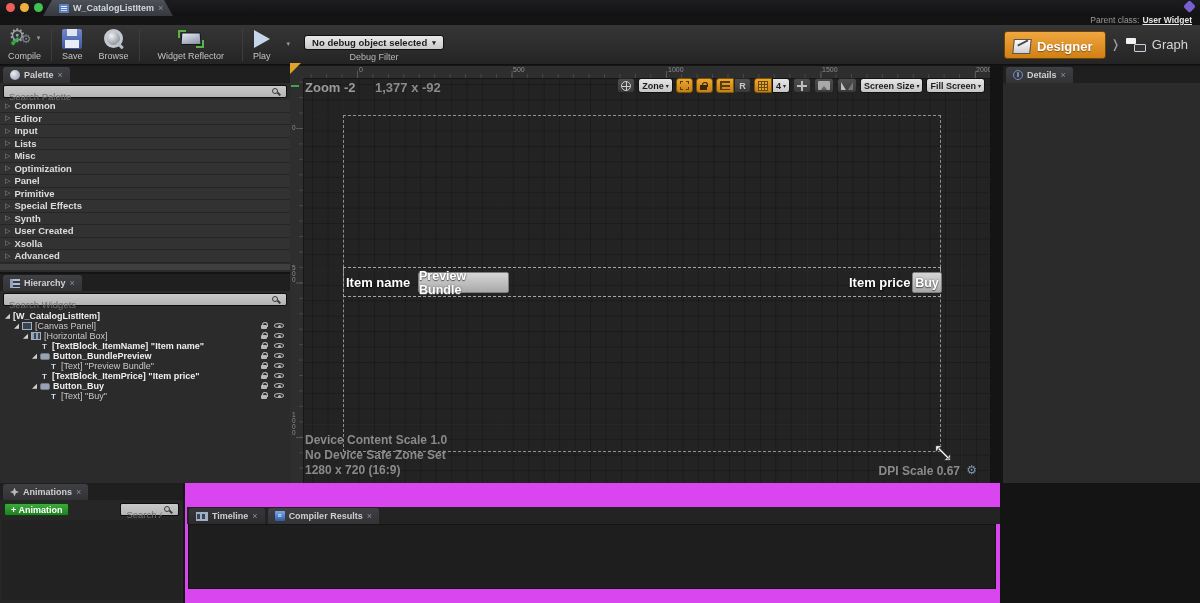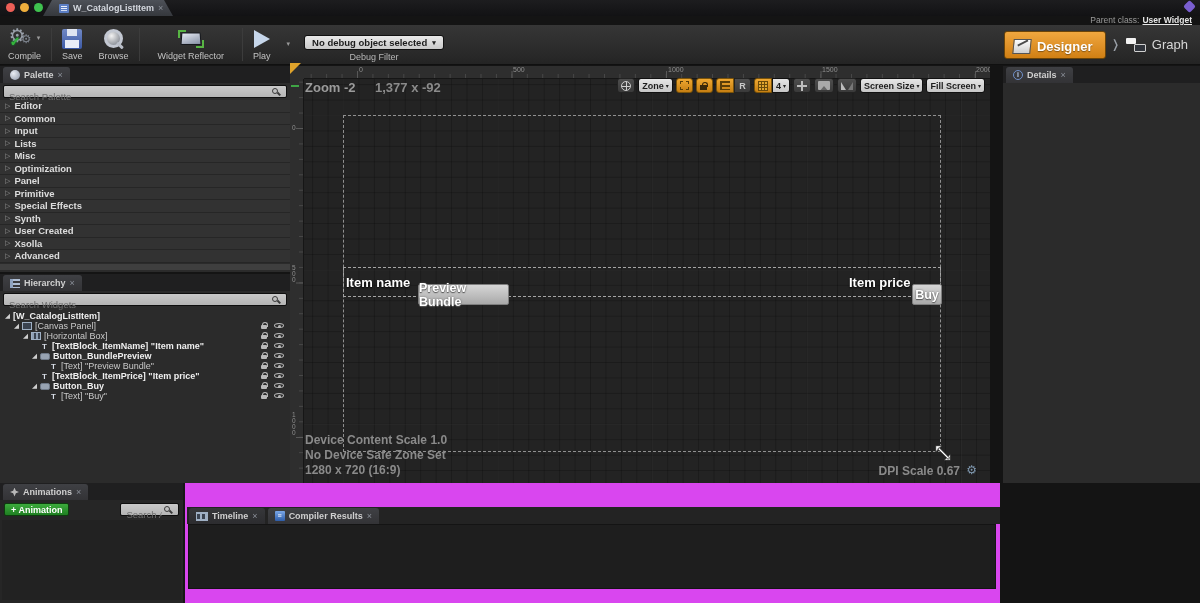--- a/index.html
+++ b/index.html
@@ -193,21 +193,21 @@
   .ig-flip { width:12px; height:9px; position:relative; }
   .ig-flip::before { content:""; position:absolute; left:0; bottom:0; border-left:5px solid #bdbdbd; border-top:8px solid transparent; }
   .ig-flip::after { content:""; position:absolute; right:0; bottom:0; border-right:5px solid #777; border-top:8px solid transparent; }
 
   
   #design-rect { left:53px; top:49px; width:598px; height:337px; border:1px dashed #909090; }
   #sel-band { left:53px; top:201px; width:598px; height:30px; border:1px dashed #a5a5a5; }
   .cv-text { position:absolute; font-size:13px; font-weight:bold; color:#fff; text-shadow:0 1px 2px #000; white-space:nowrap; }
   .cv-btn { position:absolute; height:21px; background:linear-gradient(#d6d6d6,#a9a9a9); border:1px solid #7e7e7e;
             border-radius:2px; display:flex; align-items:center; justify-content:center;
-            font-size:12.5px; font-weight:bold; color:#fff; text-shadow:0 1px 1px #555, 0 0 2px #666;margin-top:12px; }
+            font-size:12.5px; font-weight:bold; color:#fff; text-shadow:0 1px 1px #555, 0 0 2px #666; }
   .ov { position:absolute; font-size:12px; font-weight:bold; color:#8a8a8a; white-space:nowrap; }
   #gear { position:absolute; font-size:12px; color:#7e96ad; }
 
   
   #details { left:1003px; top:66px; width:207px; height:417px; }
   .i-details { width:10px; height:10px; border-radius:50%; border:1.5px solid #6f8fc9; color:#bcd0f0;
                font-size:7px; line-height:8px; text-align:center; font-weight:bold; }
   .i-palette { width:10px; height:10px; border-radius:50%; background:radial-gradient(circle at 35% 35%, #e9edf4, #8a93a5); }
   .i-hier { width:10px; height:9px; background:repeating-linear-gradient(#aebdd3 0 2px,transparent 2px 4px); border-left:3px solid #8fa3c0; }
 
@@ -327,25 +327,25 @@
     </div>
     <div class="searchrow">
       <div class="searchbox">
         <input placeholder="Search Palette" style="">
         <span class="mag"></span>
       </div>
     </div>
     <div id="palette-list">
         <div class="cat-row">
           <span class="car">▷</span>
+          <span class="lbl">Common</span>
+        </div>
+        <div class="cat-row">
+          <span class="car">▷</span>
           <span class="lbl">Editor</span>
-        </div>
-        <div class="cat-row">
-          <span class="car">▷</span>
-          <span class="lbl">Common</span>
         </div>
         <div class="cat-row">
           <span class="car">▷</span>
           <span class="lbl">Input</span>
         </div>
         <div class="cat-row">
           <span class="car">▷</span>
           <span class="lbl">Lists</span>
         </div>
         <div class="cat-row">

